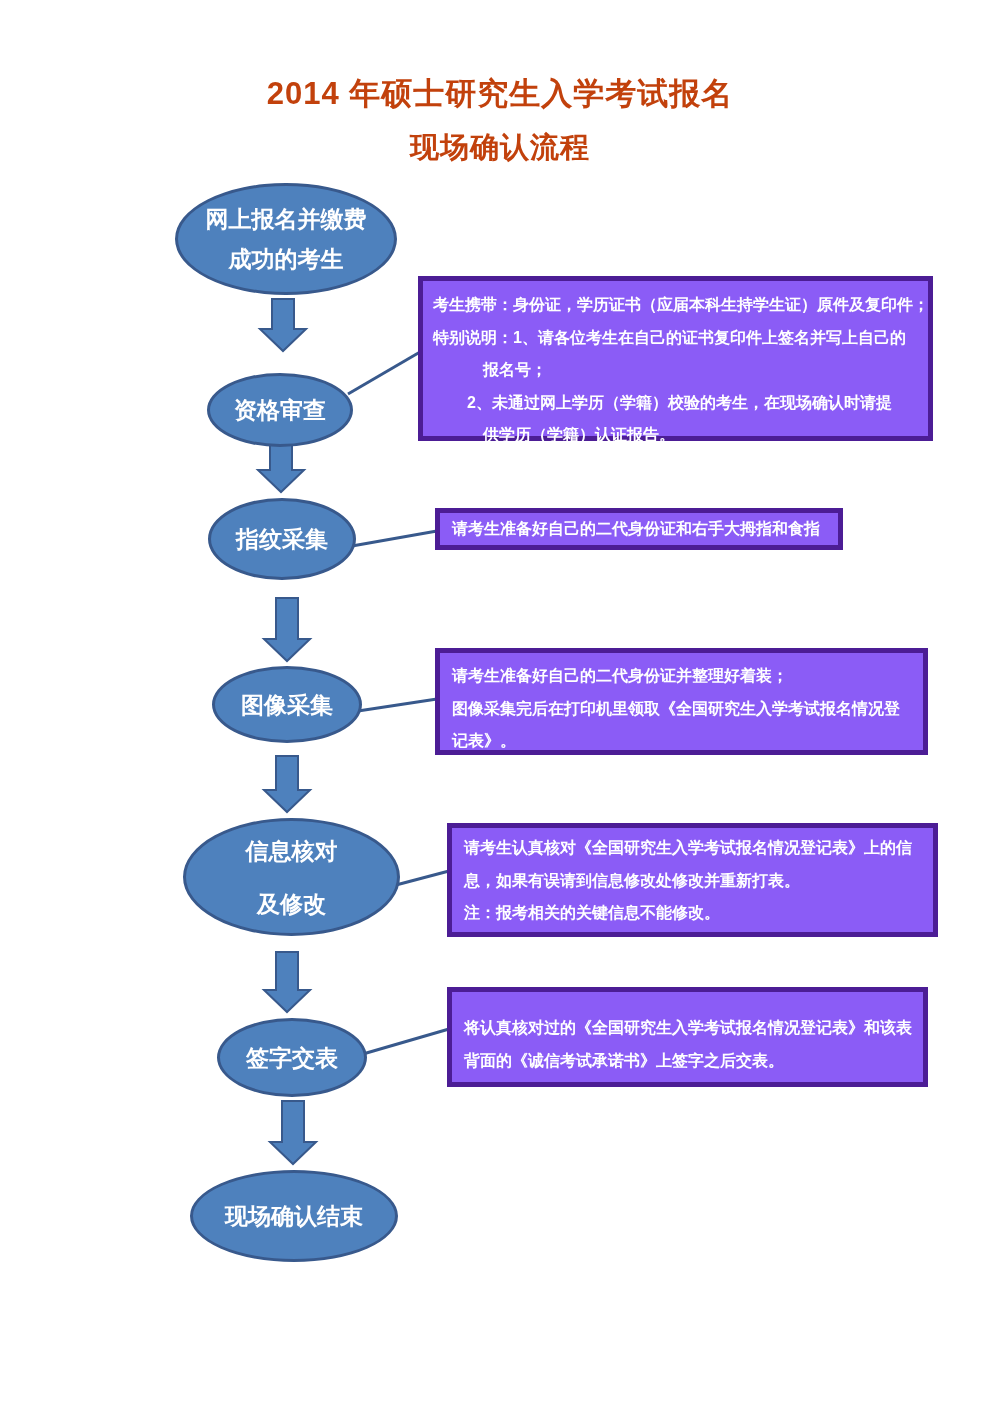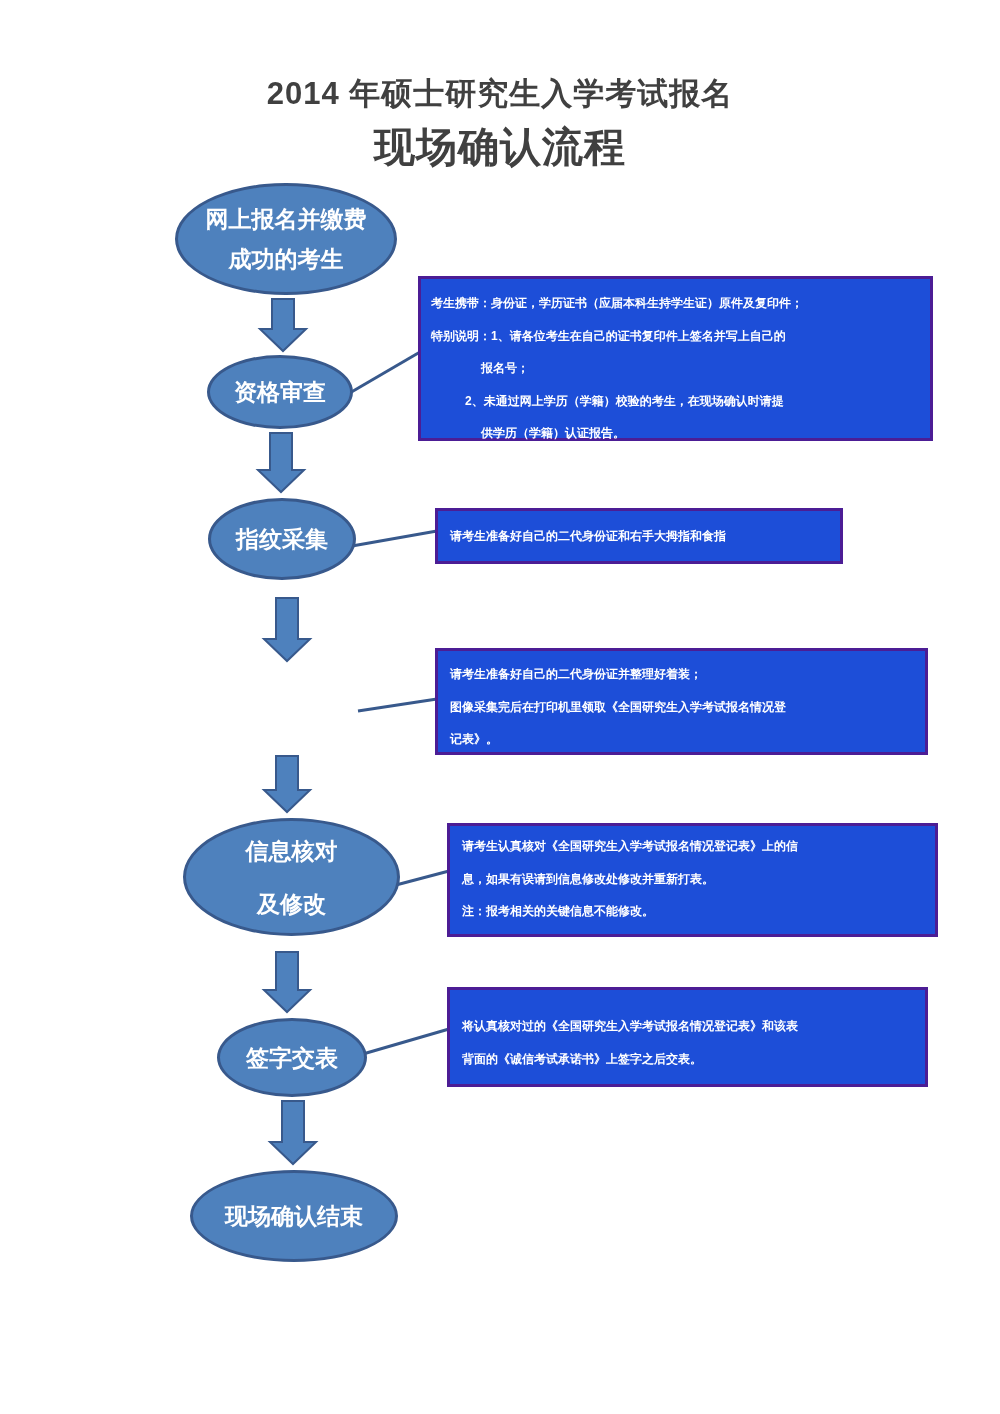--- a/index.html
+++ b/index.html
@@ -1,38 +1,38 @@
 <!DOCTYPE html>
 <html><head>
 <meta charset="utf-8">
 <style>
   html,body{margin:0;padding:0;background:#ffffff;}
   body{font-family:"Liberation Sans", sans-serif;}
   .page{position:relative;width:1000px;height:1414px;background:#ffffff;overflow:hidden;}
   .overlay{position:absolute;left:0;top:0;width:1000px;height:1414px;}
-  .title{position:absolute;left:0;width:1000px;text-align:center;color:#404040;font-weight:700;}
+  .title{position:absolute;left:0;width:1000px;text-align:center;color:#c2410c;font-weight:700;}
   .title1{top:74px;font-size:31px;line-height:40px;letter-spacing:1px;}
-  .title2{top:127px;font-size:41px;line-height:40px;letter-spacing:1px;}
+  .title2{top:127px;font-size:29px;line-height:40px;letter-spacing:1px;}
   .node{position:absolute;background:#4E81BD;border:3px solid #38598C;border-radius:50%;
         display:flex;flex-direction:column;align-items:center;justify-content:center;
         color:#fff;font-weight:700;font-size:23px;line-height:40px;text-align:center;box-sizing:border-box;}
-  .note{position:absolute;background:#1d4ed8;border:3px solid #4c1d95;color:#fff;font-weight:700;
-        font-size:12px;line-height:32.5px;box-sizing:border-box;}
+  .note{position:absolute;background:#8b5cf6;border:5px solid #4c1d95;color:#fff;font-weight:700;
+        font-size:16px;line-height:32.5px;box-sizing:border-box;}
   .note .note-line{white-space:nowrap;}
   
   .e1{left:175px;top:183px;width:222px;height:112px;}
-  .e2{left:207px;top:355px;width:146px;height:74px;}
+  .e2{left:207px;top:373px;width:146px;height:74px;}
   .e3{left:208px;top:498px;width:148px;height:82px;}
   .e4{left:212px;top:666px;width:150px;height:77px;}
   .e5{left:183px;top:818px;width:217px;height:118px;gap:13px;}
   .e6{left:217px;top:1018px;width:150px;height:79px;}
   .e7{left:190px;top:1170px;width:208px;height:92px;}
   
   .b1{left:418px;top:276px;width:515px;height:165px;padding:8px 8px 0 10px;}
-  .b2{left:435px;top:508px;width:408px;height:56px;display:flex;align-items:center;padding:0 8px 0 12px;text-align:center;}
+  .b2{left:435px;top:508px;width:408px;height:42px;display:flex;align-items:center;padding:0 8px 0 12px;text-align:center;}
   .b3{left:435px;top:648px;width:493px;height:107px;padding:7px 8px 6px 12px;}
   .b4{left:447px;top:823px;width:491px;height:114px;padding:4px 8px 0 12px;}
   .b5{left:447px;top:987px;width:481px;height:100px;padding:20px 8px 16px 12px;}
   .ind-50{padding-left:50px;}
   .ind-34{padding-left:34px;}
 </style>
 </head>
 <body>
 
 <div class="page">
@@ -56,20 +56,23 @@
 
   <div class="node e1">
     <div>网上报名并缴费</div>
     <div>成功的考生</div>
   </div>
   <div class="node e2">
     <div>资格审查</div>
   </div>
   <div class="node e3">
     <div>指纹采集</div>
+  </div>
+  <div class="node e4">
+    <div>图像采集</div>
   </div>
   <div class="node e5">
     <div>信息核对</div>
     <div>及修改</div>
   </div>
   <div class="node e6">
     <div>签字交表</div>
   </div>
   <div class="node e7">
     <div>现场确认结束</div>

